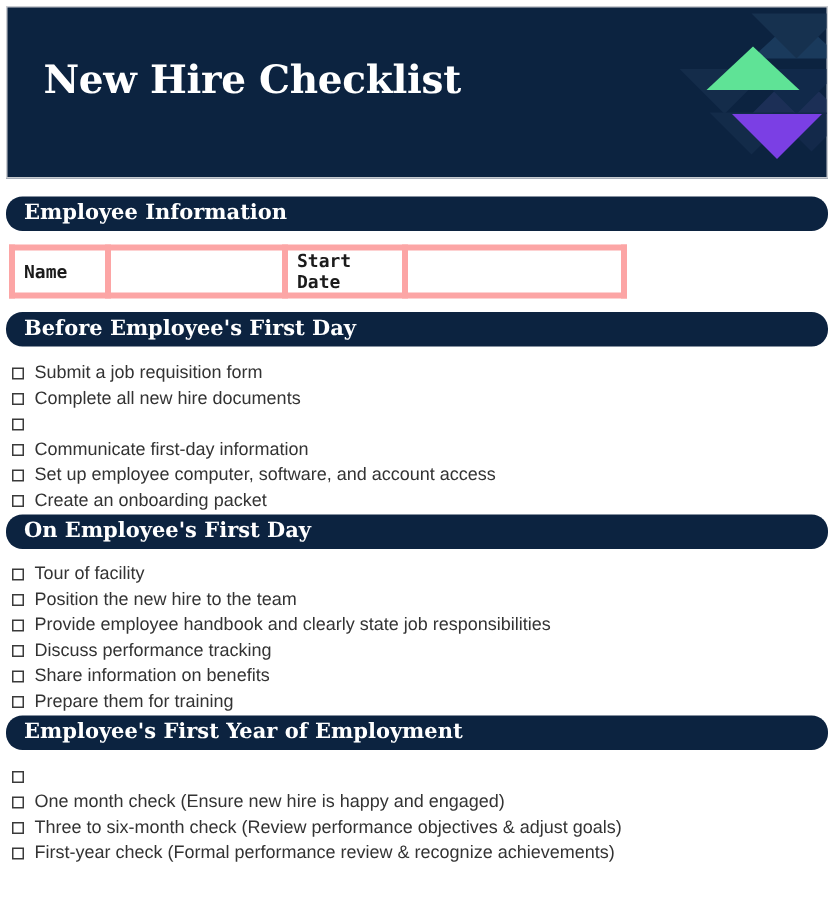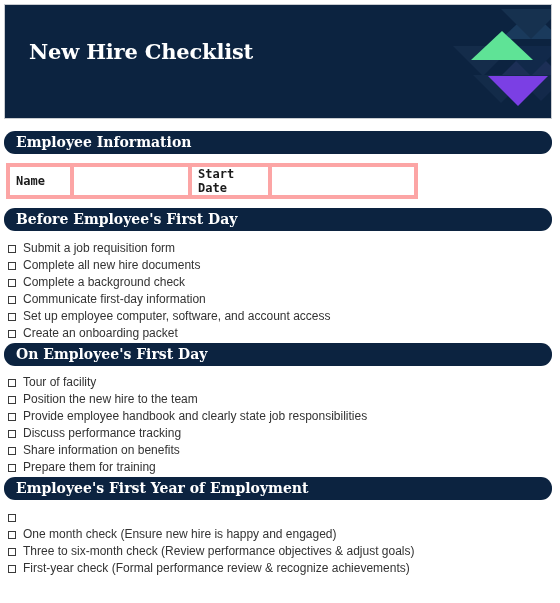--- a/index.html
+++ b/index.html
@@ -33,21 +33,21 @@
     border: 1px solid #c9ccd1;
     box-sizing: border-box;
     overflow: hidden;
   }
   .masthead-title {
     position: absolute;
     left: 24px;
     top: 34px;
     font-family: "DejaVu Serif", "Liberation Serif", serif;
     font-weight: bold;
-    font-size: 21px;
+    font-size: 26px;
     letter-spacing: -0.2px;
     color: #ffffff;
     white-space: nowrap;
   }
 
   
   .deco {
     position: absolute;
     right: 6px;
     top: 0px;
@@ -236,21 +236,20 @@
     <div class="check-row">
       <span class="checkbox"></span>
       <span class="check-label">Submit a job requisition form</span>
     </div>
     <div class="check-row">
       <span class="checkbox"></span>
       <span class="check-label">Complete all new hire documents</span>
     </div>
     <div class="check-row">
       <span class="checkbox"></span>
-      <span class="check-label">Complete a background check</span>
     </div>
     <div class="check-row">
       <span class="checkbox"></span>
       <span class="check-label">Communicate first-day information</span>
     </div>
     <div class="check-row">
       <span class="checkbox"></span>
       <span class="check-label">Set up employee computer, software, and account access</span>
     </div>
     <div class="check-row">

